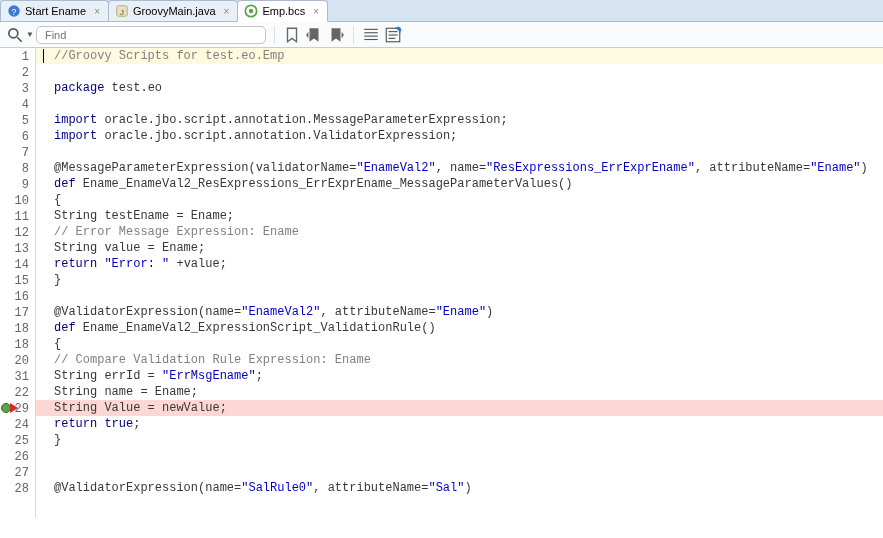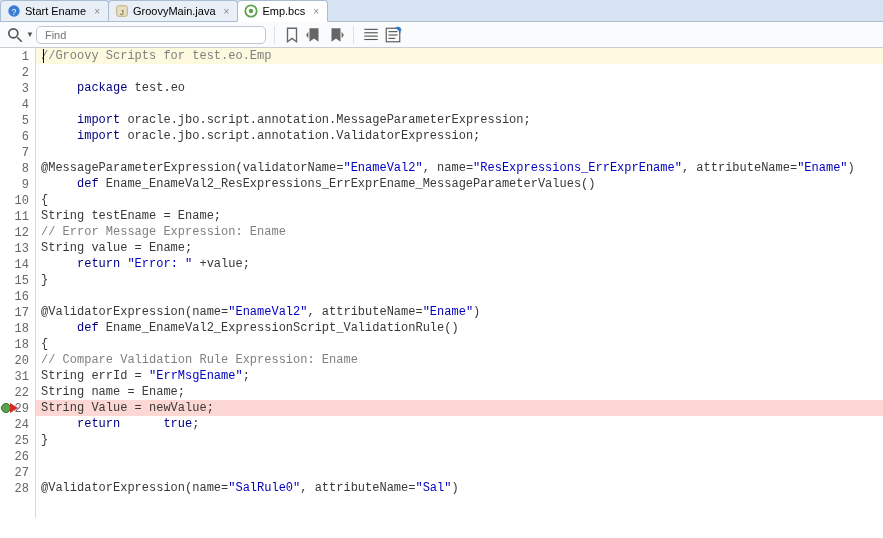--- a/index.html
+++ b/index.html
@@ -101,26 +101,26 @@
     line-height: 16px;
   }
   .code {
     flex: 1;
     position: relative;
     overflow: hidden;
   }
   .code-line {
     height: 16px;
     line-height: 16px;
-    padding-left: 5px;
+    padding-left: 18px;
     white-space: pre;
   }
   .hl-yellow { background: #fefae0; }
   .hl-red    { background: #fcd7d3; }
-  .kw   { color: #000080; margin-left: 36px; }
+  .kw   { color: #000080; }
   .str  { color: #0000bf; }
   .cmt  { color: #808080; }
   .plain{ color: #383838; }
   
   .bottombar {
     height: 24px;
     background:#eceff2;
     border-top:1px solid #22c55e;
     display:flex;
     align-items:center;

